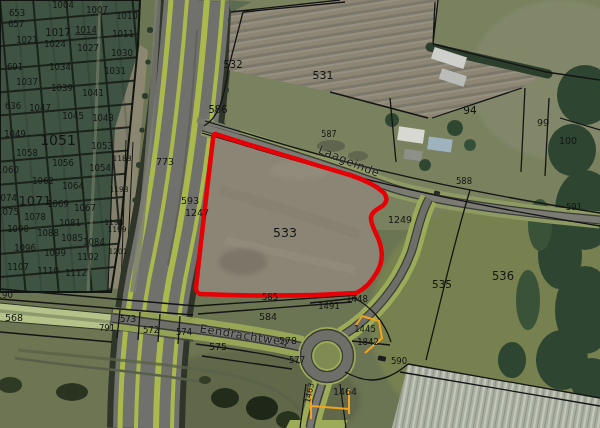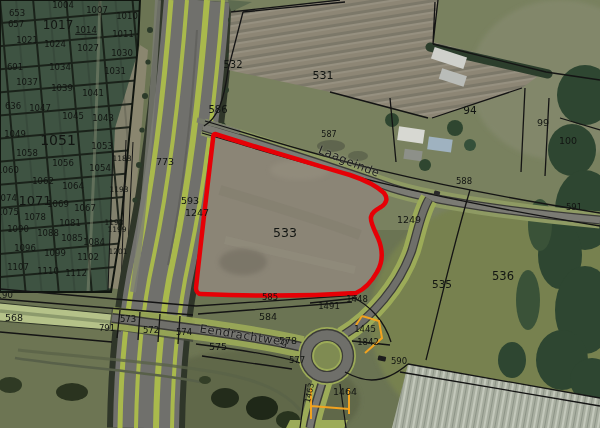--- a/index.html
+++ b/index.html
@@ -219,21 +219,21 @@
            C372,281 365,289 356,293 C310,296 250,296 201,294 C198,294 196,291 196,288
            C201,240 208,182 213,139 C213,136 214,134 215,134 Z" fill="none" stroke="#e60006" stroke-width="4.5" stroke-linejoin="round"></path>
 </svg>
 
 <div id="labels">
       <span class="plabel" style="left: 17px; top: 13px; font-size: 8.5px; transform: translate(-50%, -50%) rotate(0deg);">653</span>
       <span class="plabel" style="left: 63px; top: 5px; font-size: 8.5px; transform: translate(-50%, -50%) rotate(0deg);">1004</span>
       <span class="plabel" style="left: 97px; top: 10px; font-size: 8.5px; transform: translate(-50%, -50%) rotate(0deg);">1007</span>
       <span class="plabel" style="left: 127px; top: 16px; font-size: 8.5px; transform: translate(-50%, -50%) rotate(0deg);">1010</span>
       <span class="plabel" style="left: 16px; top: 24px; font-size: 8.5px; transform: translate(-50%, -50%) rotate(0deg);">657</span>
-      <span class="plabel" style="left: 58px; top: 25px; font-size: 12px; transform: translate(-50%, -50%) rotate(0deg);">1017</span>
+      <span class="plabel" style="left: 58px; top: 33px; font-size: 10px; transform: translate(-50%, -50%) rotate(0deg);">1017</span>
       <span class="plabel" style="left: 86px; top: 30px; font-size: 8.5px; transform: translate(-50%, -50%) rotate(0deg); text-decoration: underline;">1014</span>
       <span class="plabel" style="left: 123px; top: 34px; font-size: 8.5px; transform: translate(-50%, -50%) rotate(0deg);">1011</span>
       <span class="plabel" style="left: 27px; top: 40px; font-size: 8.5px; transform: translate(-50%, -50%) rotate(0deg);">1021</span>
       <span class="plabel" style="left: 55px; top: 44px; font-size: 8.5px; transform: translate(-50%, -50%) rotate(0deg);">1024</span>
       <span class="plabel" style="left: 88px; top: 48px; font-size: 8.5px; transform: translate(-50%, -50%) rotate(0deg);">1027</span>
       <span class="plabel" style="left: 122px; top: 53px; font-size: 8.5px; transform: translate(-50%, -50%) rotate(0deg);">1030</span>
       <span class="plabel" style="left: 15px; top: 67px; font-size: 8.5px; transform: translate(-50%, -50%) rotate(0deg);">691</span>
       <span class="plabel" style="left: 60px; top: 67px; font-size: 8.5px; transform: translate(-50%, -50%) rotate(0deg);">1034</span>
       <span class="plabel" style="left: 115px; top: 71px; font-size: 8.5px; transform: translate(-50%, -50%) rotate(0deg);">1031</span>
       <span class="plabel" style="left: 27px; top: 82px; font-size: 8.5px; transform: translate(-50%, -50%) rotate(0deg);">1037</span>
@@ -279,21 +279,21 @@
       <span class="plabel" style="left: 323px; top: 75px; font-size: 11px; transform: translate(-50%, -50%) rotate(0deg);">531</span>
       <span class="plabel" style="left: 218px; top: 110px; font-size: 10px; transform: translate(-50%, -50%) rotate(0deg);">586</span>
       <span class="plabel" style="left: 329px; top: 135px; font-size: 8px; transform: translate(-50%, -50%) rotate(0deg);">587</span>
       <span class="plabel" style="left: 470px; top: 110px; font-size: 10.5px; transform: translate(-50%, -50%) rotate(0deg);">94</span>
       <span class="plabel" style="left: 543px; top: 123px; font-size: 9.5px; transform: translate(-50%, -50%) rotate(0deg);">99</span>
       <span class="plabel" style="left: 568px; top: 141px; font-size: 9.5px; transform: translate(-50%, -50%) rotate(0deg); text-align: center;">100</span>
       <span class="plabel" style="left: 165px; top: 162px; font-size: 9.5px; transform: translate(-50%, -50%) rotate(0deg);">773</span>
       <span class="plabel" style="left: 190px; top: 201px; font-size: 9.5px; transform: translate(-50%, -50%) rotate(0deg);">593</span>
       <span class="plabel" style="left: 197px; top: 213px; font-size: 9.5px; transform: translate(-50%, -50%) rotate(0deg);">1247</span>
       <span class="plabel" style="left: 285px; top: 233px; font-size: 12.5px; transform: translate(-50%, -50%) rotate(0deg);">533</span>
-      <span class="plabel" style="left: 400px; top: 220px; font-size: 9.5px; transform: translate(-50%, -50%) rotate(0deg); margin-left: 9px;">1249</span>
+      <span class="plabel" style="left: 400px; top: 220px; font-size: 9.5px; transform: translate(-50%, -50%) rotate(0deg);">1249</span>
       <span class="plabel" style="left: 464px; top: 181px; font-size: 8.5px; transform: translate(-50%, -50%) rotate(0deg);">588</span>
       <span class="plabel" style="left: 574px; top: 207px; font-size: 8.5px; transform: translate(-50%, -50%) rotate(0deg);">591</span>
       <span class="plabel" style="left: 503px; top: 277px; font-size: 11.5px; transform: translate(-50%, -50%) rotate(0deg);">536</span>
       <span class="plabel" style="left: 442px; top: 284px; font-size: 10.5px; transform: translate(-50%, -50%) rotate(0deg);">535</span>
       <span class="plabel" style="left: 14px; top: 318px; font-size: 9.5px; transform: translate(-50%, -50%) rotate(0deg);">568</span>
       <span class="plabel" style="left: 128px; top: 319px; font-size: 8.5px; transform: translate(-50%, -50%) rotate(0deg);">573</span>
       <span class="plabel" style="left: 107px; top: 328px; font-size: 8.5px; transform: translate(-50%, -50%) rotate(0deg);">791</span>
       <span class="plabel" style="left: 151px; top: 330px; font-size: 8.5px; transform: translate(-50%, -50%) rotate(0deg);">572</span>
       <span class="plabel" style="left: 184px; top: 332px; font-size: 8.5px; transform: translate(-50%, -50%) rotate(0deg);">574</span>
       <span class="plabel" style="left: 270px; top: 297px; font-size: 8.5px; transform: translate(-50%, -50%) rotate(0deg);">585</span>

